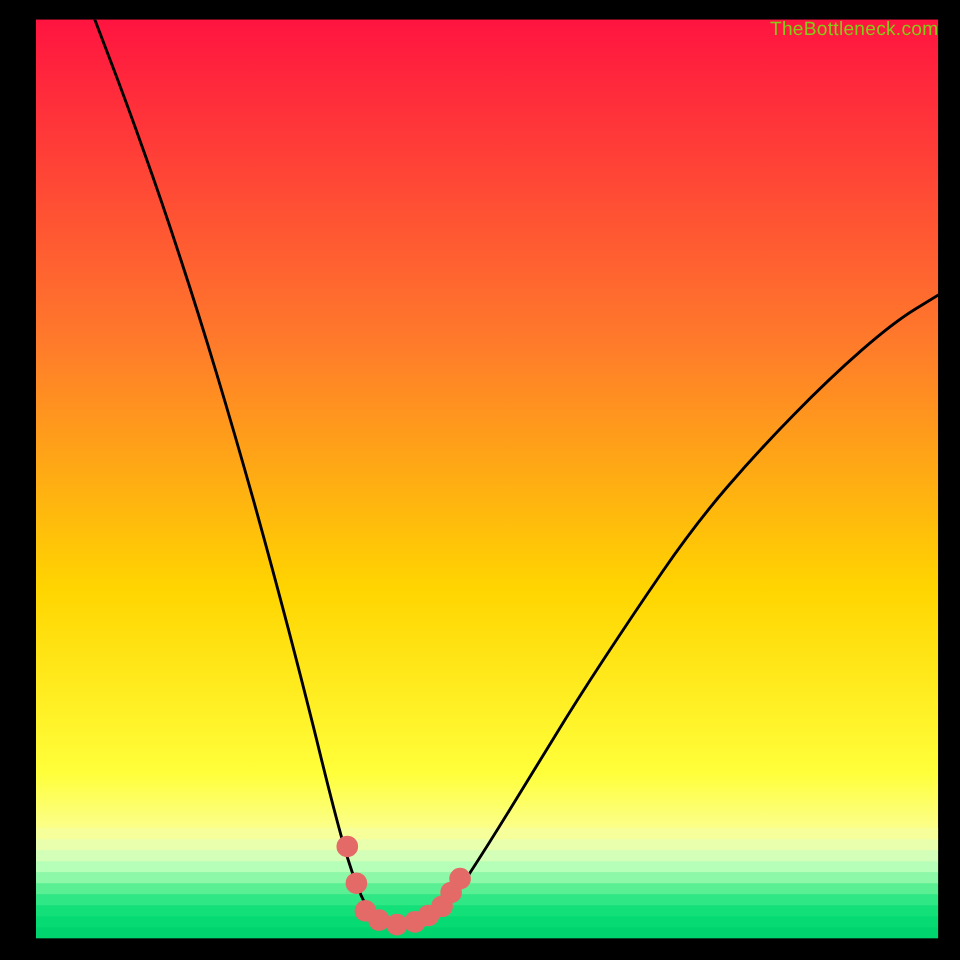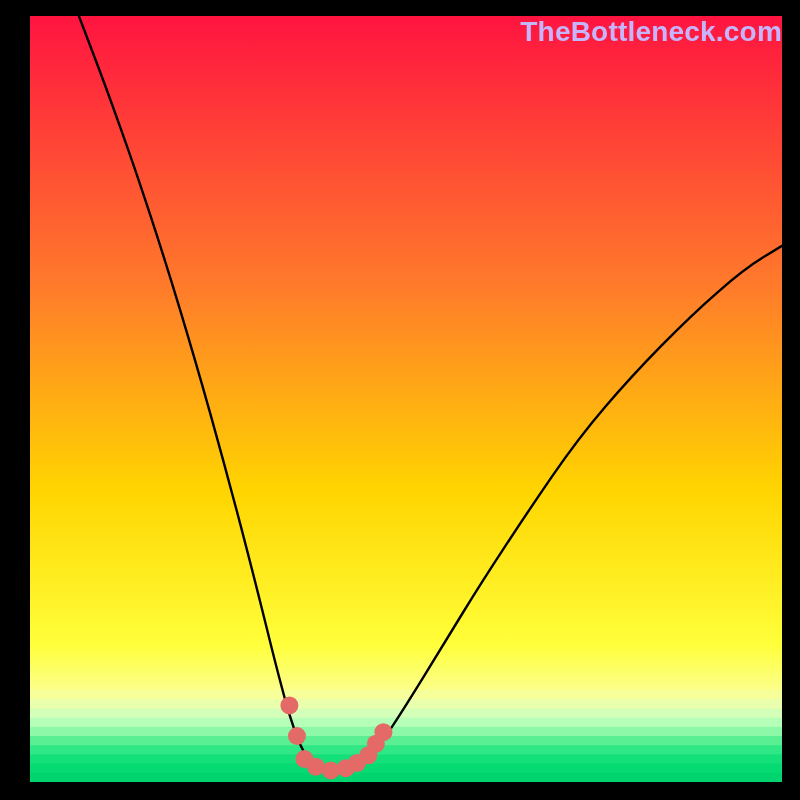--- a/index.html
+++ b/index.html
@@ -16,23 +16,23 @@
     left: 30px;
     top: 16px;
     width: 752px;
     height: 766px;
     overflow: hidden;
   }
   .watermark {
     position: absolute;
     top: 16px;
     right: 18px;
-    font-size: 28px;
-    font-weight: 700;
-    color: #c4b5fd;
+    font-size: 16px;
+    font-weight: 400;
+    color: #84cc16;
     letter-spacing: 0.2px;
     z-index: 5;
     user-select: none;
   }
   svg {
     display: block;
   }
 </style>
 </head>
 <body>

